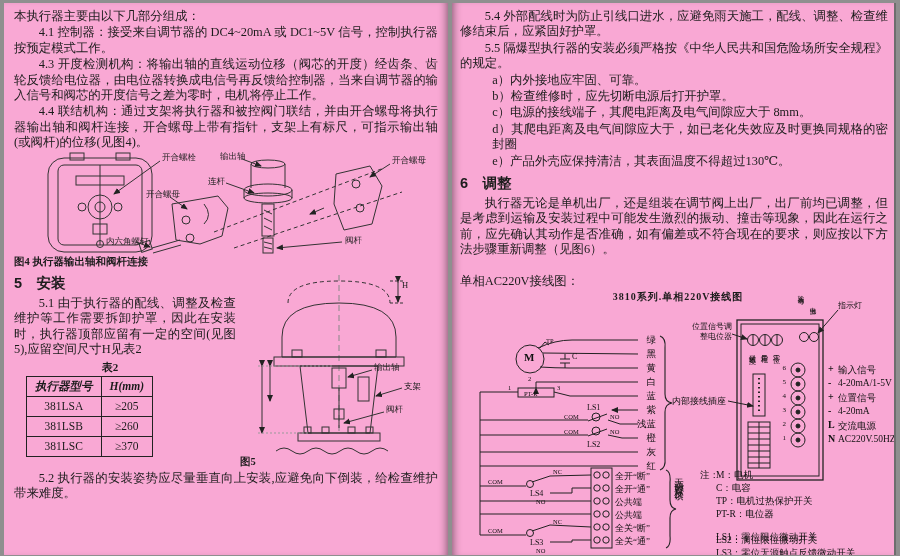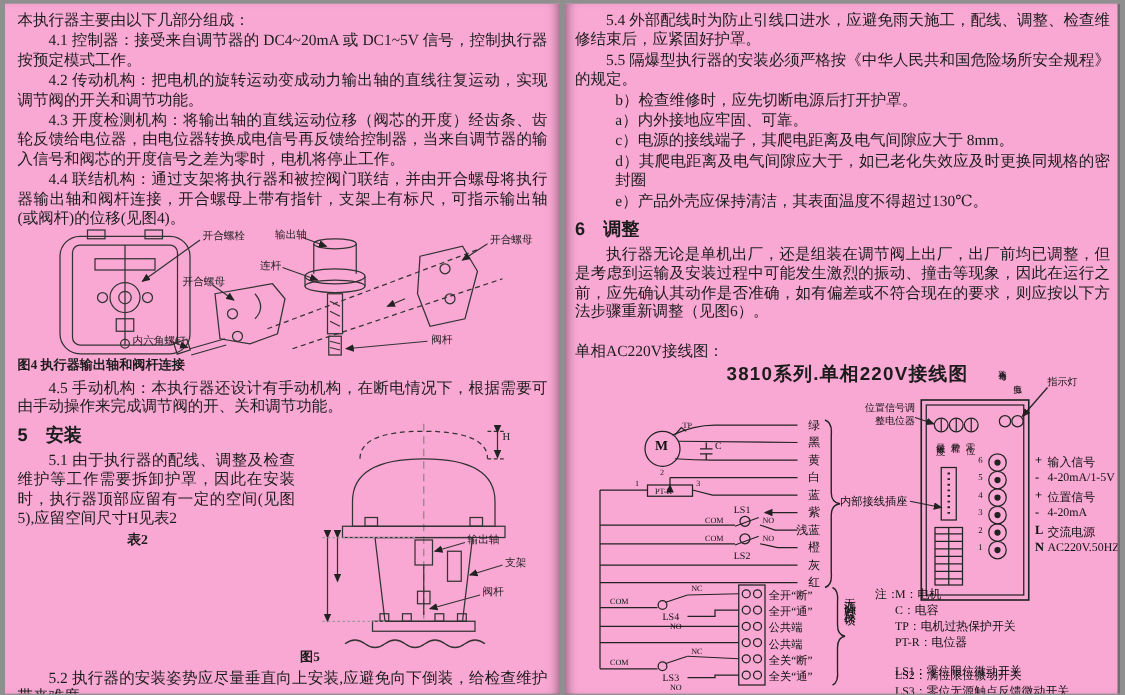--- a/index.html
+++ b/index.html
@@ -18,21 +18,21 @@
   svg{display:block;}
   .fig4{width:424px;height:102px;}
   .fig5{float:right;width:198px;height:198px;position:relative;margin:2px 0 0 4px;}
   .fig5 .figcap{position:absolute;left:0;right:0;bottom:0;}
   .t2cap{width:168px;text-align:center;font-size:11px;font-weight:bold;margin:2px 0 1px 12px;}
   table.t2{border-collapse:collapse;margin-left:12px;}
   table.t2 th,table.t2 td{border:1.4px solid #222;font-size:11.5px;text-align:center;padding:1px 8px;height:17px;}
   table.t2 th{font-style:italic;font-weight:bold;}
   .clr{clear:both;}
   .diag{position:relative;width:436px;height:336px;margin-top:1px;}
-  .dtitle{text-align:center;font-size:15px;font-weight:bold;font-family:Liberation Sans, sans-serif;letter-spacing:1px;}
+  .dtitle{text-align:center;font-size:10px;font-weight:bold;font-family:Liberation Serif, serif;letter-spacing:1px;}
   .dl{position:absolute;font-size:9px;line-height:10px;white-space:nowrap;color:#111;}
   .dl.s7{font-size:6.5px;}
   .dl.s8{font-size:8px;}
   .dl.s11{font-size:11px;font-weight:bold;}
   .vtext{position:absolute;writing-mode:vertical-rl;text-orientation:upright;font-size:7.5px;letter-spacing:1px;line-height:9px;color:#111;}
   .vbig{font-size:9.5px;letter-spacing:2.5px;}
   .num{position:absolute;font-size:7px;width:12px;text-align:right;color:#111;}
   .wire{position:absolute;font-size:9.5px;width:30px;text-align:right;color:#111;}
   .sign{position:absolute;font-size:10px;font-weight:bold;color:#111;}
   .io{position:absolute;font-size:9.5px;white-space:nowrap;color:#111;}
@@ -40,21 +40,20 @@
   .note{position:absolute;font-size:9.5px;white-space:nowrap;color:#111;}
 </style>
 </head>
 <body>
 
 <div class="canvas">
 
   <div class="page page-left">
     <p class="noind">本执行器主要由以下几部分组成：</p>
     <p>4.1 控制器：接受来自调节器的 DC4~20mA 或 DC1~5V 信号，控制执行器按预定模式工作。</p>
-    <p>4.2 传动机构：把电机的旋转运动变成动力输出轴的直线往复运动，实现调节阀的开关和调节功能。</p>
     <p>4.3 开度检测机构：将输出轴的直线运动位移（阀芯的开度）经齿条、齿轮反馈给电位器，由电位器转换成电信号再反馈给控制器，当来自调节器的输入信号和阀芯的开度信号之差为零时，电机将停止工作。</p>
     <p>4.4 联结机构：通过支架将执行器和被控阀门联结，并由开合螺母将执行器输出轴和阀杆连接，开合螺母上带有指针，支架上有标尺，可指示输出轴(或阀杆)的位移(见图4)。</p>
 
     <div class="figwrap fig4">
       <svg width="424" height="102" viewBox="0 0 424 102">
         <defs>
           <marker id="a1" markerWidth="8" markerHeight="8" refX="6" refY="3" orient="auto">
               <path d="M0,0 L7,3 L0,6 Z" fill="#222"></path>
             </marker>
         </defs>
@@ -110,21 +109,20 @@
       <span class="lbl" style="left:148px;top:1px;">开合螺栓</span>
       <span class="lbl" style="left:206px;top:0px;">输出轴</span>
       <span class="lbl" style="left:378px;top:4px;">开合螺母</span>
       <span class="lbl" style="left:194px;top:25px;">连杆</span>
       <span class="lbl" style="left:132px;top:38px;">开合螺母</span>
       <span class="lbl" style="left:92px;top:85px;">内六角螺钉</span>
       <span class="lbl" style="left:331px;top:84px;">阀杆</span>
     </div>
     <p class="figcap">图4 执行器输出轴和阀杆连接</p>
 
-    <p>4.5 手动机构：本执行器还设计有手动机构，在断电情况下，根据需要可由手动操作来完成调节阀的开、关和调节功能。</p>
 
     <div class="fig5 figwrap">
       <svg width="198" height="184" viewBox="0 0 198 184">
         <defs>
           <marker id="b1" markerWidth="8" markerHeight="8" refX="6" refY="3" orient="auto">
               <path d="M0,0 L7,3 L0,6 Z" fill="#222"></path>
             </marker>
         </defs>
         <g stroke="#333" fill="none" stroke-width="1">
           <path d="M48,30 Q48,8 99,8 Q150,8 150,30" stroke-dasharray="4 3"></path>
@@ -160,31 +158,51 @@
       <span class="lbl" style="left:134px;top:90px;">输出轴</span>
       <span class="lbl" style="left:164px;top:109px;">支架</span>
       <span class="lbl" style="left:146px;top:132px;">阀杆</span>
       <div class="figcap">图5</div>
     </div>
 
     <h3>5　安装</h3>
     <p>5.1 由于执行器的配线、调整及检查维护等工作需要拆卸护罩，因此在安装时，执行器顶部应留有一定的空间(见图5),应留空间尺寸H见表2</p>
 
     <div class="t2cap">表2</div>
+    <table class="t2">
+      <tbody>
+          <tr>
+        <th>执行器型号</th>
+        <th>H(mm)</th>
+      </tr>
+      <tr>
+        <td>381LSA</td>
+        <td>≥205</td>
+      </tr>
+      <tr>
+        <td>381LSB</td>
+        <td>≥260</td>
+      </tr>
+      <tr>
+        <td>381LSC</td>
+        <td>≥370</td>
+      </tr>
+    </tbody>
+      </table>
 
     <p class="clr" style="margin-top:6px;">5.2 执行器的安装姿势应尽量垂直向上安装,应避免向下倒装，给检查维护带来难度。</p>
 
   </div>
 
   <div class="page page-right">
     <p>5.4 外部配线时为防止引线口进水，应避免雨天施工，配线、调整、检查维修结束后，应紧固好护罩。</p>
     <p>5.5 隔爆型执行器的安装必须严格按《中华人民共和国危险场所安全规程》的规定。</p>
     <div class="items">
+      <p>a）内外接地应牢固、可靠。</p>
       <p>b）检查维修时，应先切断电源后打开护罩。</p>
-      <p>a）内外接地应牢固、可靠。</p>
       <p>c）电源的接线端子，其爬电距离及电气间隙应大于 8mm。</p>
       <p>d）其爬电距离及电气间隙应大于，如已老化失效应及时更换同规格的密封圈</p>
       <p>e）产品外壳应保持清洁，其表面温度不得超过130℃。</p>
     </div>
     <h3>6　调整</h3>
     <p>执行器无论是单机出厂，还是组装在调节阀上出厂，出厂前均已调整，但是考虑到运输及安装过程中可能发生激烈的振动、撞击等现象，因此在运行之前，应先确认其动作是否准确，如有偏差或不符合现在的要求，则应按以下方法步骤重新调整（见图6）。</p>
     <p class="noind" style="margin-top:16px;">单相AC220V接线图：</p>
 
     <div class="diag">
       <div class="dtitle">3810系列.单相220V接线图</div>

